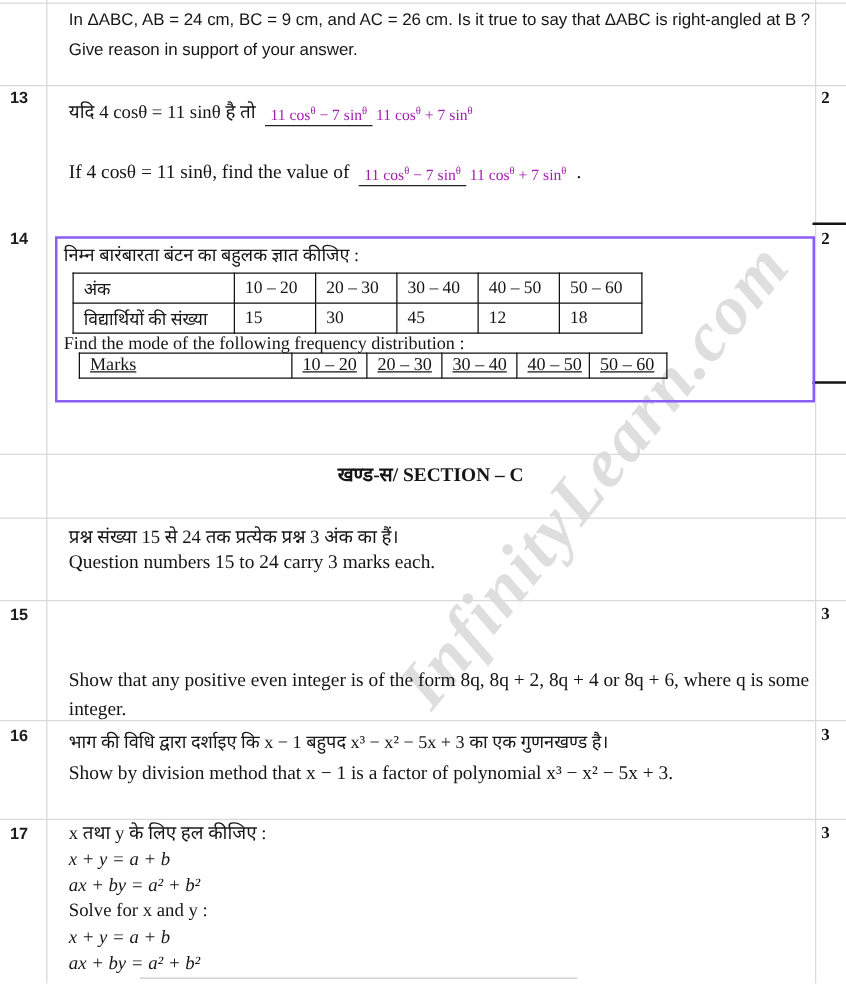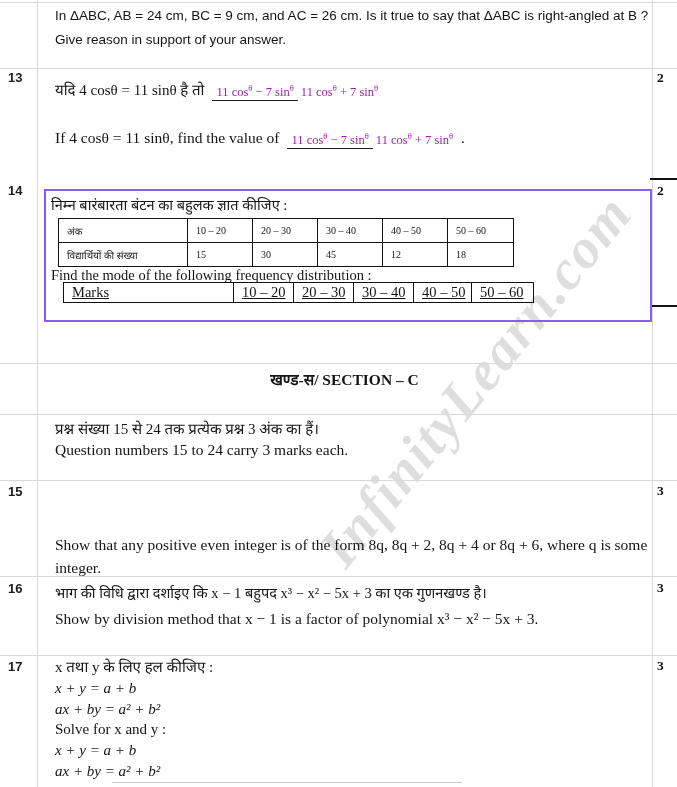--- a/index.html
+++ b/index.html
@@ -20,21 +20,21 @@
   .frac{display:inline-block;text-align:center;font:12.5px/15px "Liberation Serif","DejaVu Serif",serif;color:#a21caf;}
   .frac .num{border-bottom:1px solid #222;padding:0 4px 1px 4px;}
   .frac .den{padding-top:1px;}
   .frac sup{font-size:8.5px;}
   .hin15{font-size:15px;line-height:20px;}
   .eng15{font-size:15.5px;line-height:20px;}
   .qbox{position:absolute;left:44px;top:178px;width:604px;height:129px;border:2px solid #8b5cf6;z-index:2;margin-top:11px;}
   .qbox .inner{position:absolute;}
   table.ftable{border-collapse:collapse;table-layout:fixed;}
   table.ftable td{border:1.5px solid #111;overflow:hidden;white-space:nowrap;padding:0 0 0 8px;}
-  table.ht td{height:23px;font-size:10px;}
+  table.ht td{height:23px;font-size:14px;}
   table.et td{height:19px;font-size:14.5px;}
   .sec-head{left:37px;top:368px;width:615px;text-align:center;font-weight:bold;font-size:15.5px;z-index:2;}
   .note-h{left:55px;top:418px;font-size:15px;z-index:2;}
   .note-e{left:55px;top:441px;font-size:15.5px;font-weight:normal;z-index:2;}
   .q17lines{left:55px;top:657px;font-size:15px;line-height:20.8px;z-index:2;}
   .math{font-style:italic;}
   .wm{position:absolute;left:158px;top:347px;width:640px;height:70px;z-index:0;
       transform:rotate(-51deg);transform-origin:center center;
       font:bold italic 56px "Liberation Serif","DejaVu Serif",serif;
       color:#bfbfbf;opacity:0.5;letter-spacing:2px;white-space:nowrap;text-align:center;}

